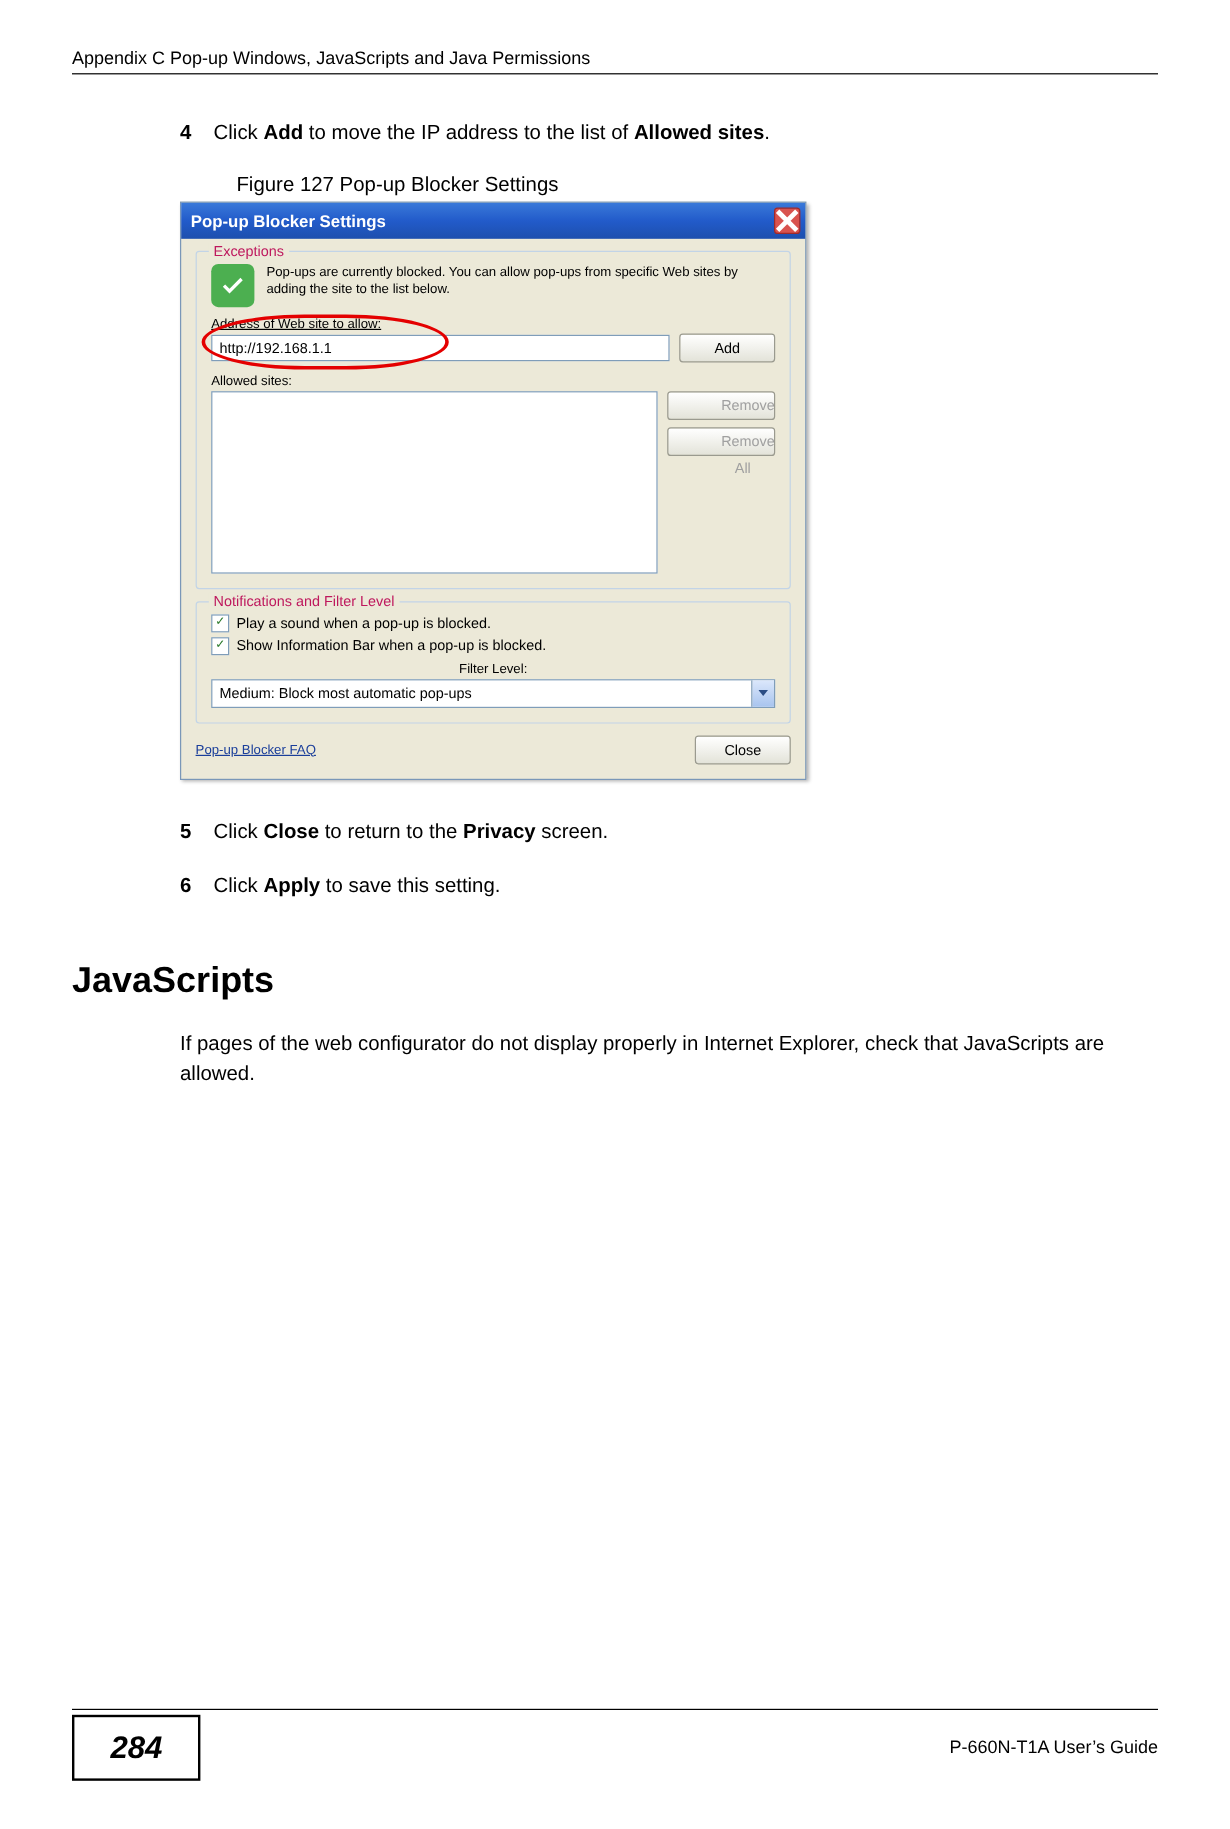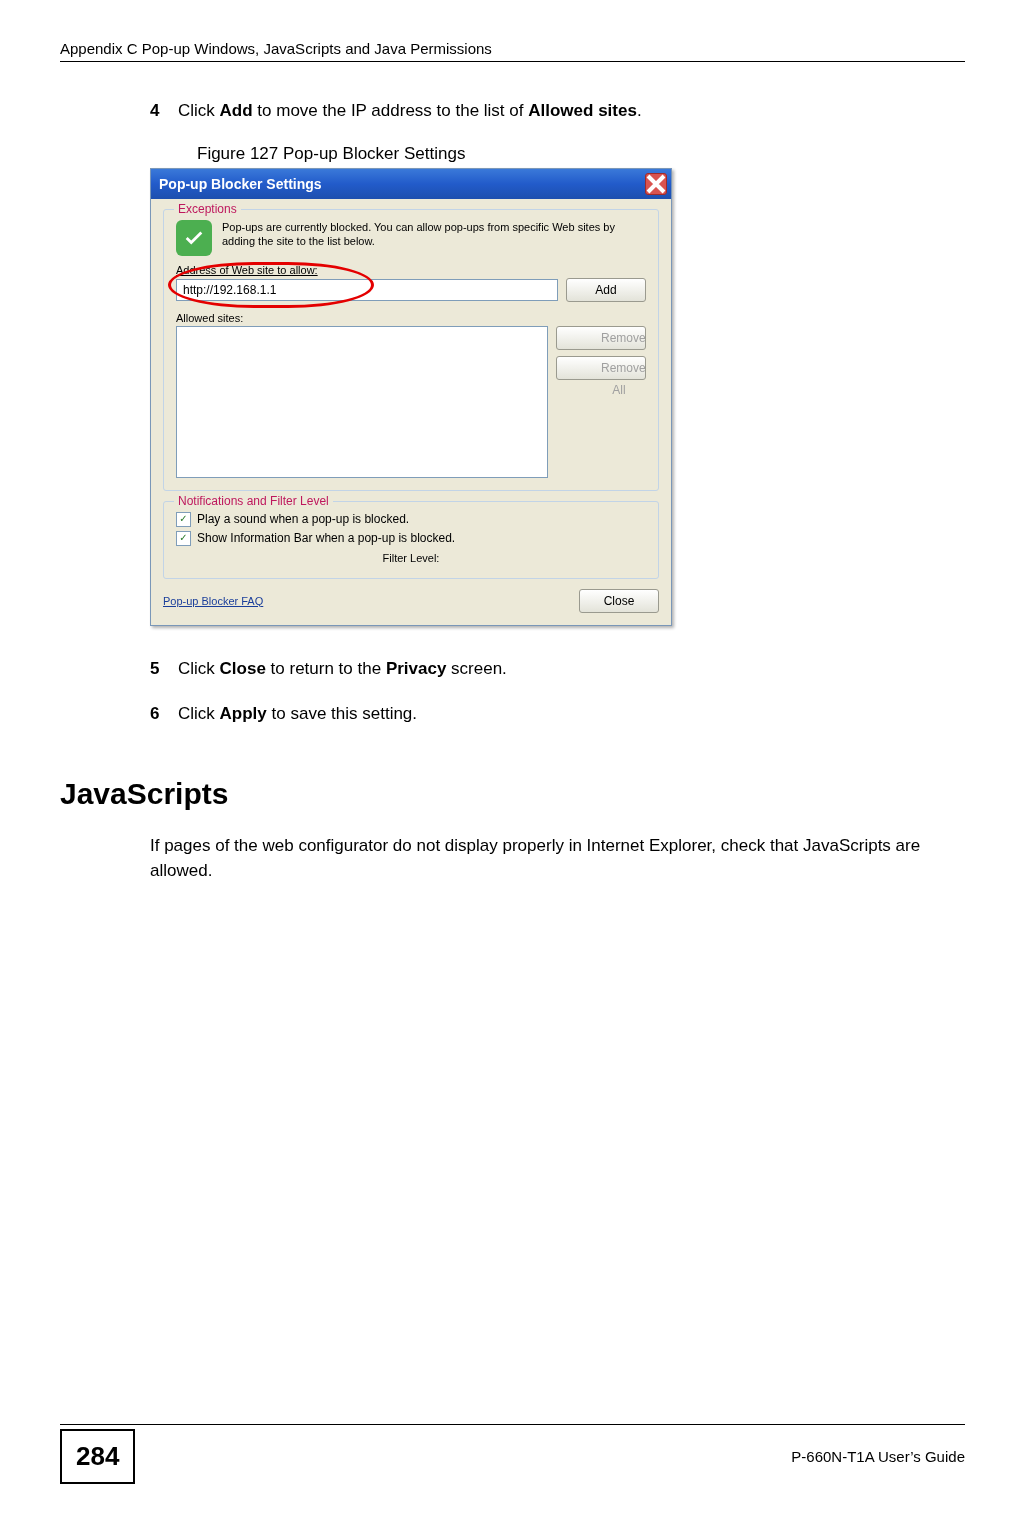--- a/index.html
+++ b/index.html
@@ -219,24 +219,25 @@
     left: 60px;
     right: 60px;
     bottom: 40px;
     display: flex;
     align-items: center;
     border-top: 1px solid #000;
     padding-top: 4px;
   }
   .page-num-box {
     border: 2px solid #000;
-    padding: 10px 14px;
+    padding: 10px 30px;
     font-size: 26px;
     font-weight: bold;
     margin-right: auto;
+    font-style: italic;
   }
   .guide-name { font-size: 15px; margin-left: auto; }
 </style>
 </head>
 <body>
 
 <div class="page">
   <div class="header-line">Appendix C Pop-up Windows, JavaScripts and Java Permissions</div>
 
   <div class="content">
@@ -296,20 +297,28 @@
           <div class="group-legend">Notifications and Filter Level</div>
           <div class="check-row">
             <span class="chk">✓</span>
             <span>Play a sound when a pop-up is blocked.</span>
           </div>
           <div class="check-row">
             <span class="chk">✓</span>
             <span>Show Information Bar when a pop-up is blocked.</span>
           </div>
           <div class="filter-label">Filter Level:</div>
+          <div class="dropdown">
+            <div class="dropdown-text">Medium: Block most automatic pop-ups</div>
+            <div class="dd-arrow">
+              <svg width="8" height="5" viewBox="0 0 8 5">
+                  <path d="M0 0 L4 5 L8 0 Z" fill="#2b4d84"></path>
+                </svg>
+            </div>
+          </div>
         </div>
 
         <div class="footer-row">
           <span class="faq-link">Pop-up Blocker FAQ</span>
           <div class="win-btn">Close</div>
         </div>
 
       </div>
     </div>
 

